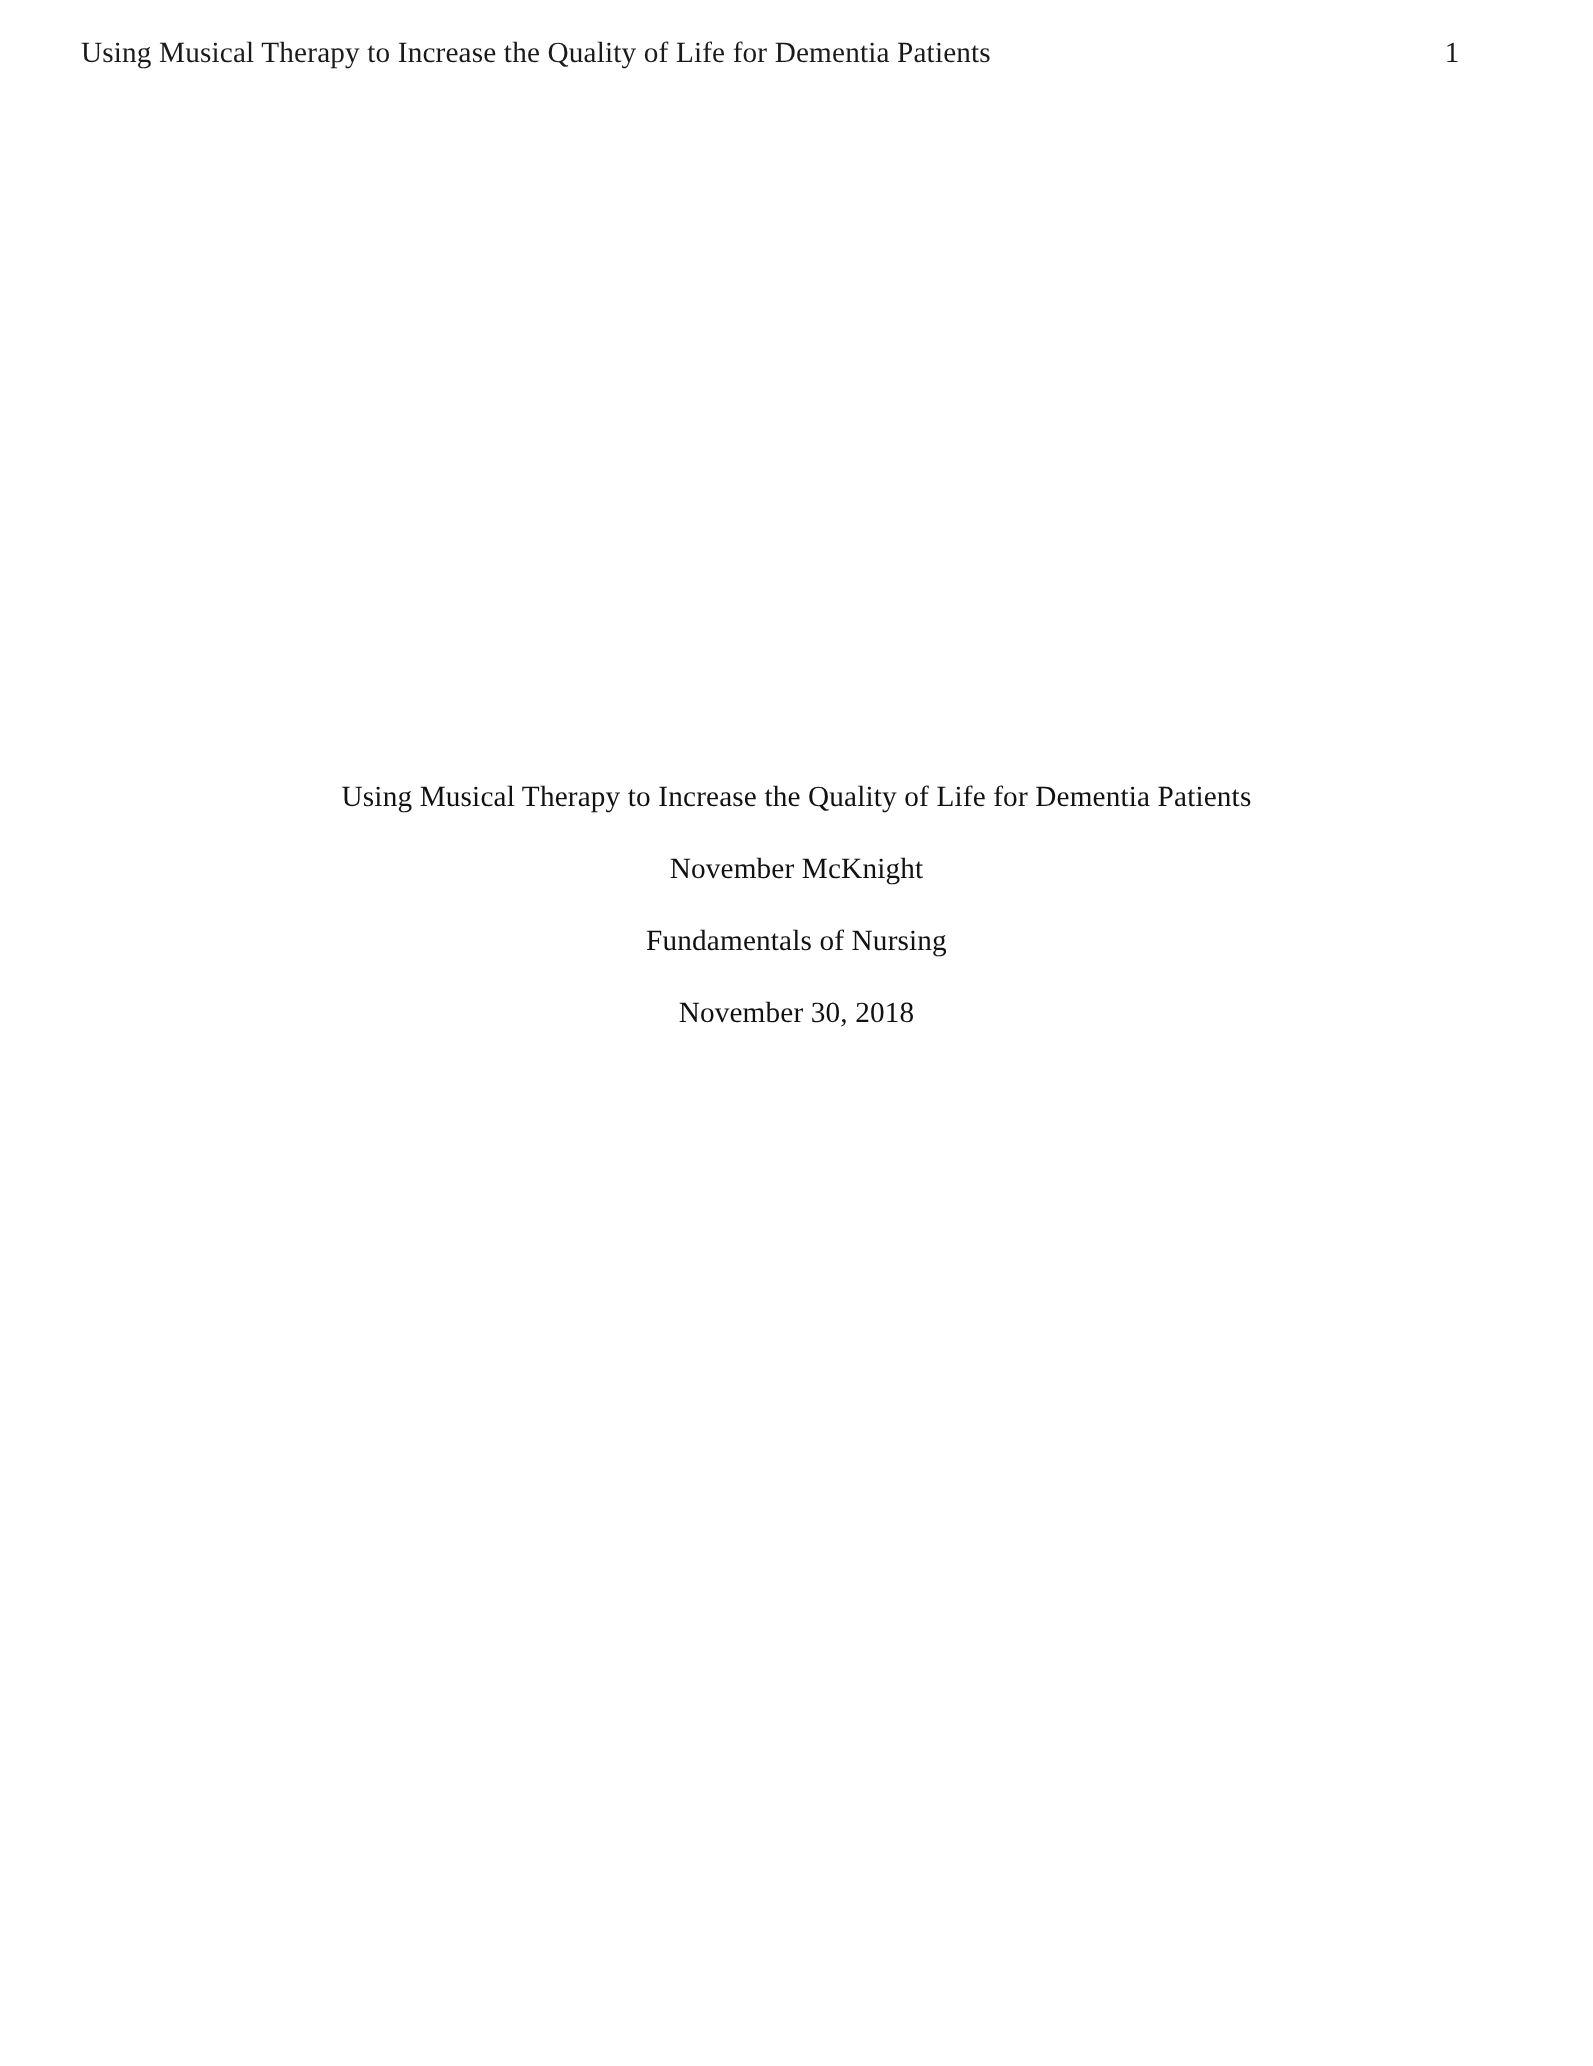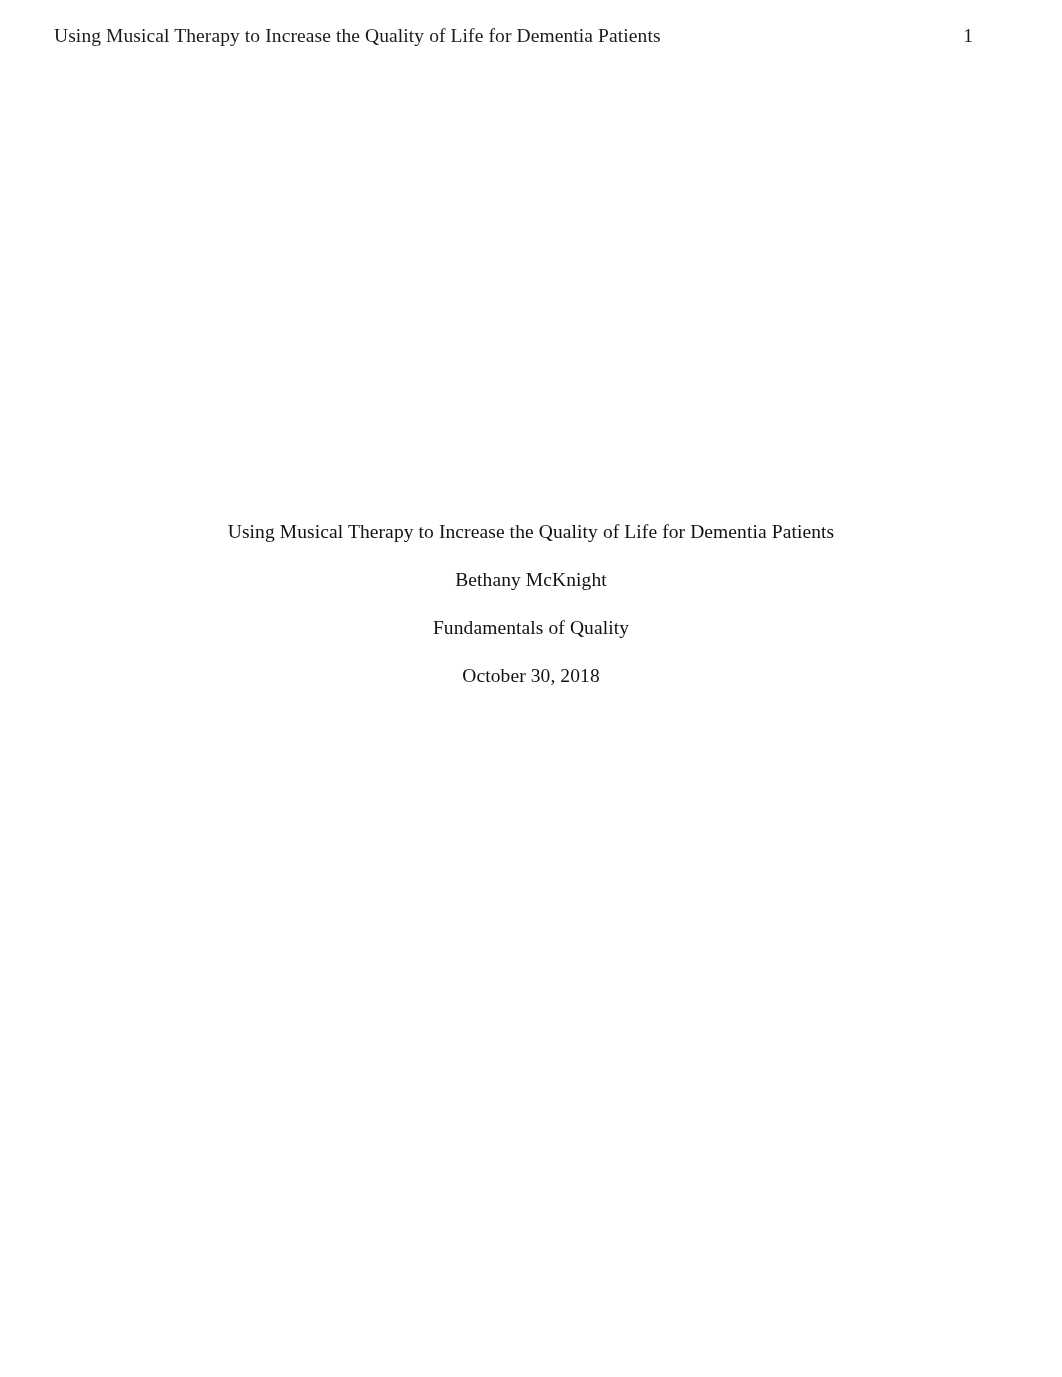--- a/index.html
+++ b/index.html
@@ -74,21 +74,21 @@
 </head>
 <body>
 
 <div class="page-header">
   <div class="running-head">Using Musical Therapy to Increase the Quality of Life for Dementia Patients</div>
   <div class="page-number">1</div>
 </div>
 
 <div class="title-block">
   <div class="title-line">Using Musical Therapy to Increase the Quality of Life for Dementia Patients</div>
-  <div class="title-line">Bethany McKnight</div>
-  <div class="title-line">Fundamentals of Quality</div>
-  <div class="title-line">October 30, 2018</div>
+  <div class="title-line">November McKnight</div>
+  <div class="title-line">Fundamentals of Nursing</div>
+  <div class="title-line">November 30, 2018</div>
 </div>
 
 <div class="table-wrap">
   
   
 </div>
 
 </body></html>

